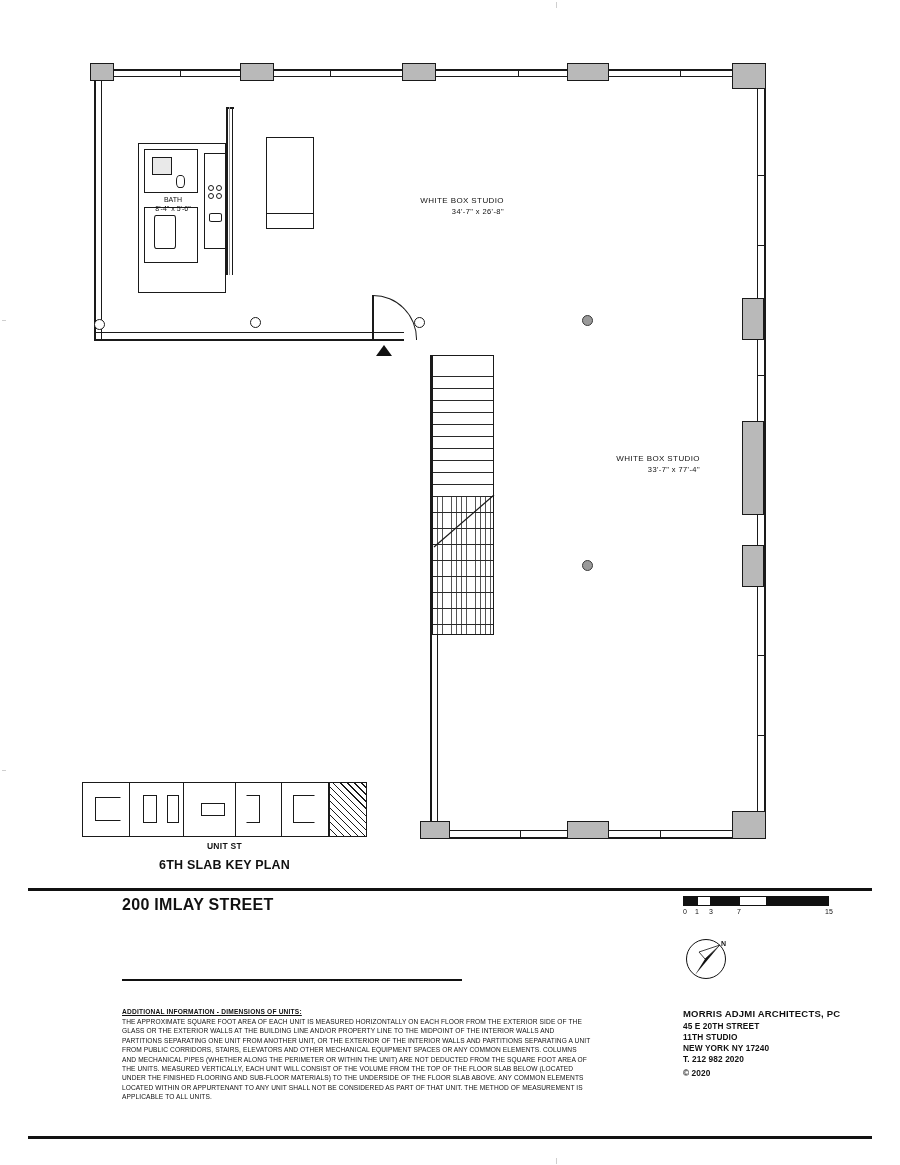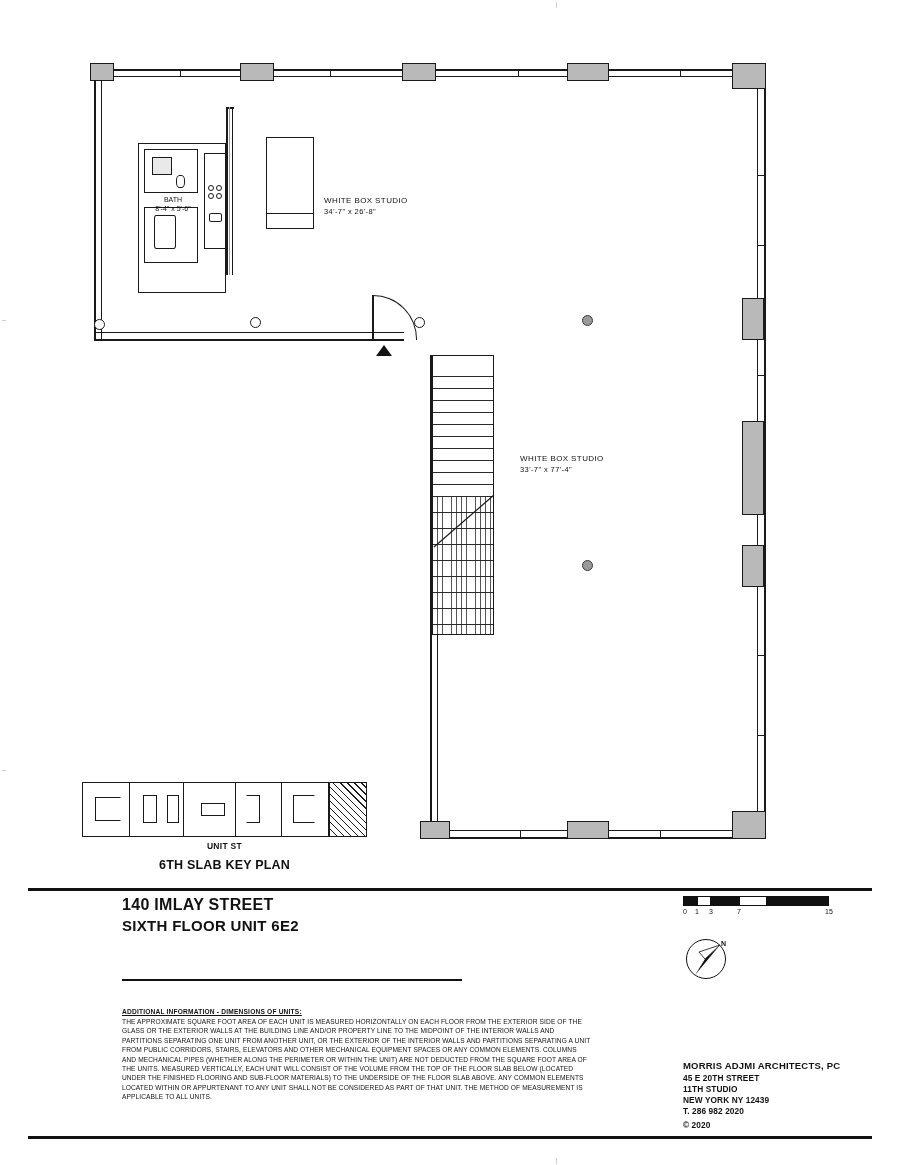--- a/index.html
+++ b/index.html
@@ -59,21 +59,21 @@
     position: absolute;
     width: 11px; height: 11px;
     border-radius: 50%;
     background: #ffffff;
     border: 1.4px solid #1a1a1a;
     box-sizing: border-box;
   }
 
   .room-label {
     position: absolute;
-    text-align: left;
+    text-align: right;
     font-size: 8px;
     letter-spacing: 0.4px;
     line-height: 11px;
     color: #111;
     white-space: nowrap;
   }
   .room-label .dim { font-size: 7.5px; }
 
   .bath-label {
     position: absolute;
@@ -233,21 +233,21 @@
     font-size: 6.6px;
     line-height: 9.4px;
     letter-spacing: 0.1px;
     text-transform: uppercase;
   }
 
   
   .arch {
     position: absolute;
     left: 683px;
-    top: 1060px;
+    top: 1008px;
     width: 200px;
   }
   .arch-name {
     font-size: 9.5px;
     font-weight: bold;
     letter-spacing: 0.2px;
     margin-bottom: 2px;
   }
   .arch-line {
     font-size: 8.3px;
@@ -446,22 +446,21 @@
     <div class="kp-shape" style="left:163px; top:12px; width:14px; height:28px; border-left-color:transparent;"></div>
     <div class="kp-shape" style="left:210px; top:12px; width:22px; height:28px; border-right-color:transparent;"></div>
     <div class="kp-hatch"></div>
   </div>
   <div class="imlay-st">UNIT ST</div>
   <div class="keyplan-title">6TH SLAB KEY PLAN</div>
 
   <div class="rule-main"></div>
 
   <div class="tb-left">
-    <div class="tb-addr">140 IMLAY STREET</div>
-    <div class="tb-unit">SIXTH FLOOR UNIT 6E2</div>
+    <div class="tb-addr">200 IMLAY STREET</div>
   </div>
   <div class="tb-underline"></div>
 
   <div class="scalebar">
     <div class="sb-seg" style="left:0px; width:14px; background:#111;"></div>
     <div class="sb-seg" style="left:14px; width:14px; background:#fff;"></div>
     <div class="sb-seg" style="left:28px; width:28px; background:#111;"></div>
     <div class="sb-seg" style="left:56px; width:28px; background:#fff;"></div>
     <div class="sb-seg" style="left:84px; width:62px; background:#111;"></div>
   </div>
@@ -484,19 +483,19 @@
 
   <div class="notes">
     <div class="notes-title">ADDITIONAL INFORMATION - DIMENSIONS OF UNITS:</div>
     <div class="notes-body">THE APPROXIMATE SQUARE FOOT AREA OF EACH UNIT IS MEASURED HORIZONTALLY ON EACH FLOOR FROM THE EXTERIOR SIDE OF THE GLASS OR THE EXTERIOR WALLS AT THE BUILDING LINE AND/OR PROPERTY LINE TO THE MIDPOINT OF THE INTERIOR WALLS AND PARTITIONS SEPARATING ONE UNIT FROM ANOTHER UNIT, OR THE EXTERIOR OF THE INTERIOR WALLS AND PARTITIONS SEPARATING A UNIT FROM PUBLIC CORRIDORS, STAIRS, ELEVATORS AND OTHER MECHANICAL EQUIPMENT SPACES OR ANY COMMON ELEMENTS. COLUMNS AND MECHANICAL PIPES (WHETHER ALONG THE PERIMETER OR WITHIN THE UNIT) ARE NOT DEDUCTED FROM THE SQUARE FOOT AREA OF THE UNITS. MEASURED VERTICALLY, EACH UNIT WILL CONSIST OF THE VOLUME FROM THE TOP OF THE FLOOR SLAB BELOW (LOCATED UNDER THE FINISHED FLOORING AND SUB-FLOOR MATERIALS) TO THE UNDERSIDE OF THE FLOOR SLAB ABOVE. ANY COMMON ELEMENTS LOCATED WITHIN OR APPURTENANT TO ANY UNIT SHALL NOT BE CONSIDERED AS PART OF THAT UNIT. THE METHOD OF MEASUREMENT IS APPLICABLE TO ALL UNITS.</div>
   </div>
 
   <div class="arch">
     <div class="arch-name">MORRIS ADJMI ARCHITECTS, PC</div>
     <div class="arch-line">45 E 20TH STREET</div>
     <div class="arch-line">11TH STUDIO</div>
-    <div class="arch-line">NEW YORK NY 12439</div>
-    <div class="arch-line">T. 286 982 2020</div>
+    <div class="arch-line">NEW YORK NY 17240</div>
+    <div class="arch-line">T. 212 982 2020</div>
     <div class="arch-line" style="margin-top:3px;">© 2020</div>
   </div>
 
   <div class="rule-bottom"></div>
 </div>
 
 </body></html>

